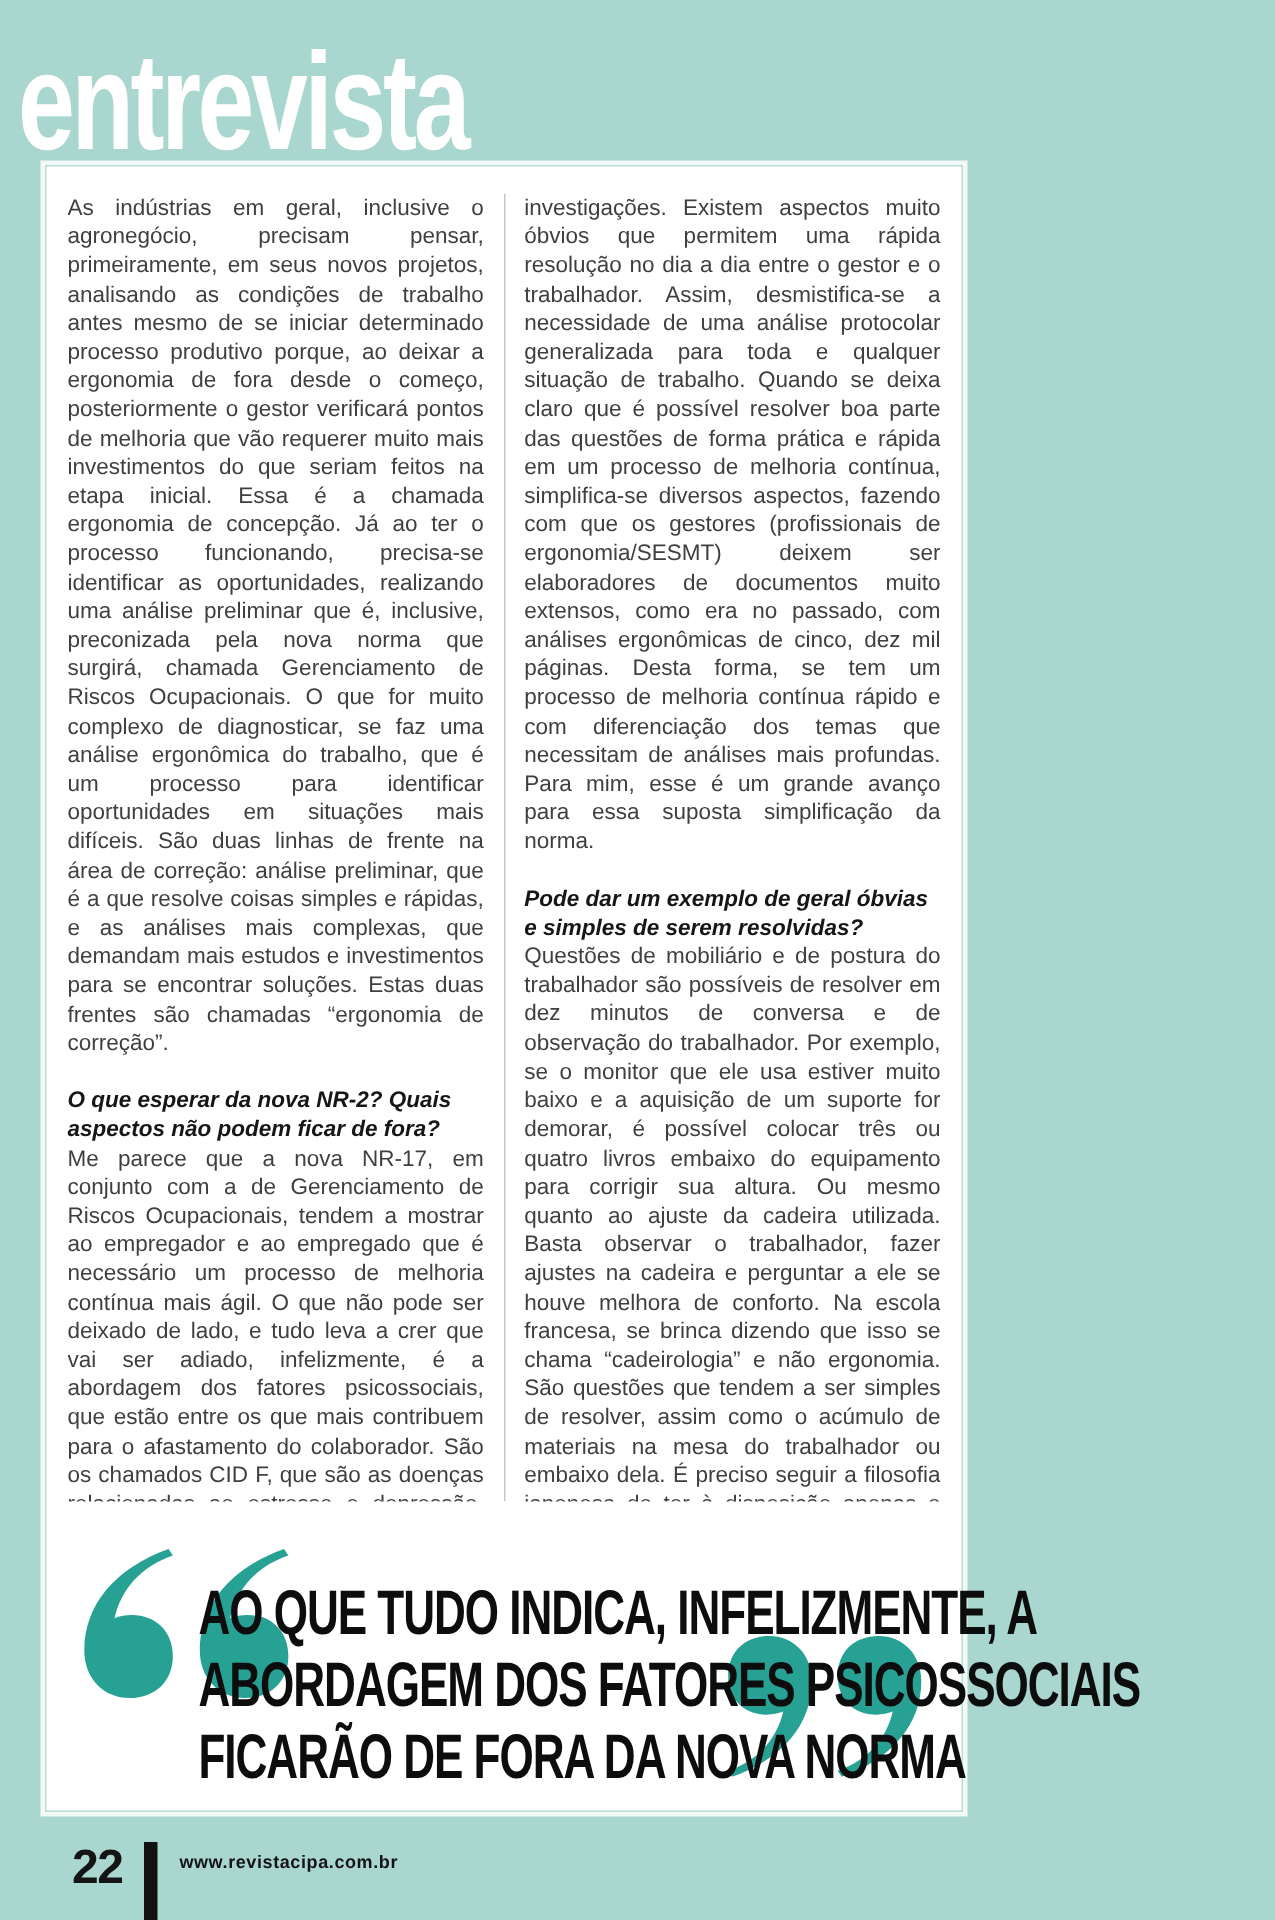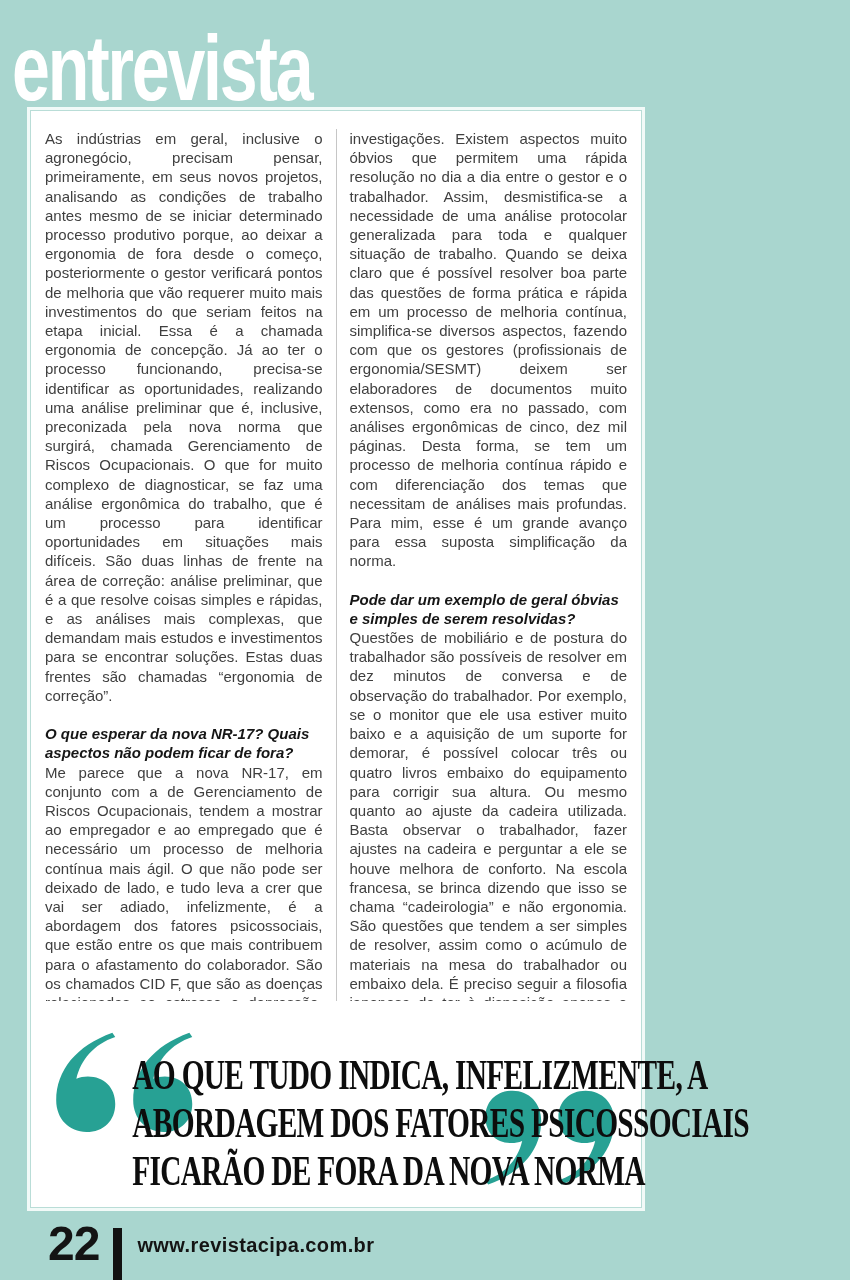--- a/index.html
+++ b/index.html
@@ -42,56 +42,56 @@
   .col-right { padding-left: 13px; }
   .col-divider { width: 1px; background: #c6c6c6; flex: 0 0 1px; }
   .col p { margin: 0; }
   .question {
     font-weight: bold; font-style: italic;
     color: #161616; margin-top: 19px !important;
     text-align: left;
   }
 
   
-  .pullquote { position: relative; height: 204px; font-family: Liberation Serif, serif; }
+  .pullquote { position: relative; height: 204px; }
   .pq-text {
     position: relative; z-index: 2;
     padding-top: 50px;
     text-align: center;
     font-weight: bold;
     color: #0d0d0d;
     font-size: 42px; line-height: 48px; letter-spacing: -1px;
     transform: scaleX(0.70); transform-origin: center top;
     white-space: nowrap;
   }
   .qmark { position: absolute; z-index: 1; display: flex; gap: 5px; }
   .qmark svg { display: block; }
   .qmark-open  { left: 4px; top: 2px; }
   .qmark-close { right: 6px; bottom: 2px; transform: rotate(180deg); }
   .qmark path { fill: #27a194; }
 
   
   .footer { position: absolute; top: 1222px; left: 48px; display: flex; align-items: flex-start; }
-  .page-num { font-size: 48px; font-weight: bold; color: #141414; line-height: 44px; letter-spacing: -1px; }
+  .page-num { font-size: 32px; font-weight: bold; color: #141414; line-height: 44px; letter-spacing: -1px; }
   .footer-bar { width: 9px; height: 70px; background: #121212; margin-left: 14px; margin-top: 6px; }
-  .site-url { font-size: 20px; font-weight: bold; color: #141414; margin-left: 15px; margin-top: 12px; letter-spacing: 0.4px; }
+  .site-url { font-size: 12px; font-weight: bold; color: #141414; margin-left: 15px; margin-top: 12px; letter-spacing: 0.4px; }
 </style>
 </head>
 <body>
 
 <div class="page">
 
   <div class="masthead">entrevista</div>
 
   <div class="content-box">
 
     <div class="columns">
       <div class="col col-left">
         <p>As indústrias em geral, inclusive o agronegócio, precisam pensar, primeiramente, em seus novos projetos, analisando as condições de trabalho antes mesmo de se iniciar determinado processo produtivo porque, ao deixar a ergonomia de fora desde o começo, posteriormente o gestor verificará pontos de melhoria que vão requerer muito mais investimentos do que seriam feitos na etapa inicial. Essa é a chamada ergonomia de concepção. Já ao ter o processo funcionando, precisa-se identificar as oportunidades, realizando uma análise preliminar que é, inclusive, preconizada pela nova norma que surgirá, chamada Gerenciamento de Riscos Ocupacionais. O que for muito complexo de diagnosticar, se faz uma análise ergonômica do trabalho, que é um processo para identificar oportunidades em situações mais difíceis. São duas linhas de frente na área de correção: análise preliminar, que é a que resolve coisas simples e rápidas, e as análises mais complexas, que demandam mais estudos e investimentos para se encontrar soluções. Estas duas frentes são chamadas “ergonomia de correção”.</p>
-        <p class="question">O que esperar da nova NR-17? Quais aspectos não podem ficar de fora?</p>
+        <p class="question">O que esperar da nova NR-2? Quais aspectos não podem ficar de fora?</p>
         <p>Me parece que a nova NR-17, em conjunto com a de Gerenciamento de Riscos Ocupacionais, tendem a mostrar ao empregador e ao empregado que é necessário um processo de melhoria contínua mais ágil. O que não pode ser deixado de lado, e tudo leva a crer que vai ser adiado, infelizmente, é a abordagem dos fatores psicossociais, que estão entre os que mais contribuem para o afastamento do colaborador. São os chamados CID F, que são as doenças relacionadas ao estresse e depressão. Me parece, pela reunião realizada no início de fevereiro, que a ideia é deixar esse tópico para uma discussão mais ampla ao longo do ano com possível conclusão em novembro. Com toda a certeza esses fatores não podem ser deixados de lado por causa de toda a incidência de afastamentos que vêm aumentando nos últimos anos.</p>
         <p>Um dos principais, e me parece que a tendência é justamente essa, é diferenciar o que precisa de uma análise ergonômica profunda de coisas que podem ser melhoradas sem grandes</p>
       </div>
 
       <div class="col-divider"></div>
 
       <div class="col col-right">
         <p>investigações. Existem aspectos muito óbvios que permitem uma rápida resolução no dia a dia entre o gestor e o trabalhador. Assim, desmistifica-se a necessidade de uma análise protocolar generalizada para toda e qualquer situação de trabalho. Quando se deixa claro que é possível resolver boa parte das questões de forma prática e rápida em um processo de melhoria contínua, simplifica-se diversos aspectos, fazendo com que os gestores (profissionais de ergonomia/SESMT) deixem ser elaboradores de documentos muito extensos, como era no passado, com análises ergonômicas de cinco, dez mil páginas. Desta forma, se tem um processo de melhoria contínua rápido e com diferenciação dos temas que necessitam de análises mais profundas. Para mim, esse é um grande avanço para essa suposta simplificação da norma.</p>
         <p class="question">Pode dar um exemplo de geral óbvias e simples de serem resolvidas?</p>
         <p>Questões de mobiliário e de postura do trabalhador são possíveis de resolver em dez minutos de conversa e de observação do trabalhador. Por exemplo, se o monitor que ele usa estiver muito baixo e a aquisição de um suporte for demorar, é possível colocar três ou quatro livros embaixo do equipamento para corrigir sua altura. Ou mesmo quanto ao ajuste da cadeira utilizada. Basta observar o trabalhador, fazer ajustes na cadeira e perguntar a ele se houve melhora de conforto. Na escola francesa, se brinca dizendo que isso se chama “cadeirologia” e não ergonomia. São questões que tendem a ser simples de resolver, assim como o acúmulo de materiais na mesa do trabalhador ou embaixo dela. É preciso seguir a filosofia japonesa de ter à disposição apenas o que realmente se usa e, quanto ao restante, destiná-lo de outra forma que não atrapalhe o fluxo de trabalho. Essas iniciativas permitem melhorar, de forma relativamente significativa, as condições de postura da coluna do trabalhador. No entanto, quando se avança no entendimento da questão, percebe-se que as atividades que o trabalhador realiza têm mais necessidades e oportunidades de melhoria.</p>

